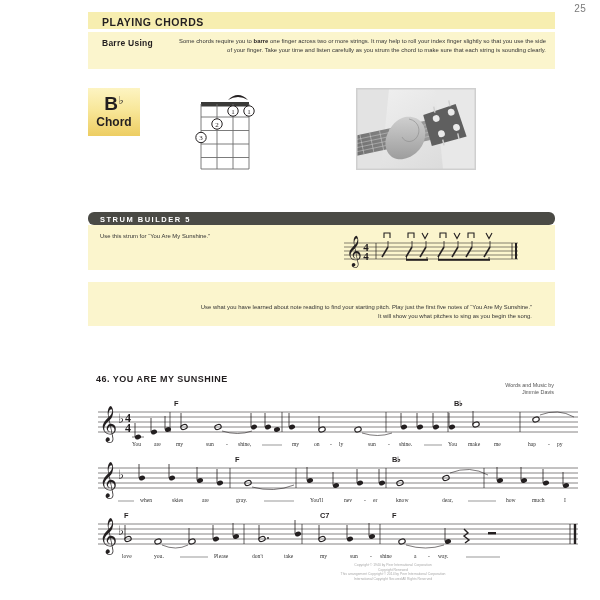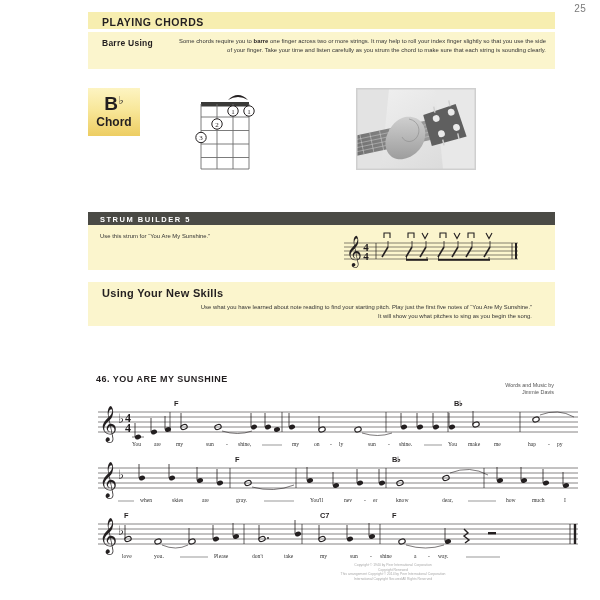--- a/index.html
+++ b/index.html
@@ -59,21 +59,21 @@
 
   
   .photo{
     position:absolute;left:356px;top:88px;width:118px;height:80px;
     border:1px solid #cfcfcf;background:#e9e9e9;overflow:hidden;
   }
   .photo svg{display:block;}
 
   
   .sb-head{
-    left:88px;top:212px;width:467px;height:13px;background:#4a4a45;
+    left:88px;top:212px;width:467px;height:13px;background:#4a4a45;border-radius:6px;
   }
   .sb-head span{
     position:absolute;left:12px;top:2.5px;
     font-size:7.5px;font-weight:bold;letter-spacing:1.5px;color:#ffffff;
   }
   .sb-body{
     left:88px;top:225px;width:467px;height:45px;background:#fbf5cd;
   }
   .sb-text{
     position:absolute;left:12px;top:8px;
@@ -295,21 +295,20 @@
 
         <g stroke="#231f20">
           <line x1="172" y1="16" x2="172" y2="32" stroke-width="0.8"></line>
           <line x1="176" y1="16" x2="176" y2="32" stroke-width="2"></line>
         </g>
       </svg>
     </div>
   </div>
 
   <div class="band skills">
-    <div class="skills-title">Using Your New Skills</div>
     <div class="skills-text">
       <div>Use what you have learned about note reading to find your starting pitch. Play just the first five notes of “You Are My Sunshine.”</div>
       <div>It will show you what pitches to sing as you begin the song.</div>
     </div>
   </div>
 
   <div class="song-title">46. YOU ARE MY SUNSHINE</div>
   <div class="credits">
     <div>Words and Music by</div>
     <div>Jimmie Davis</div>

